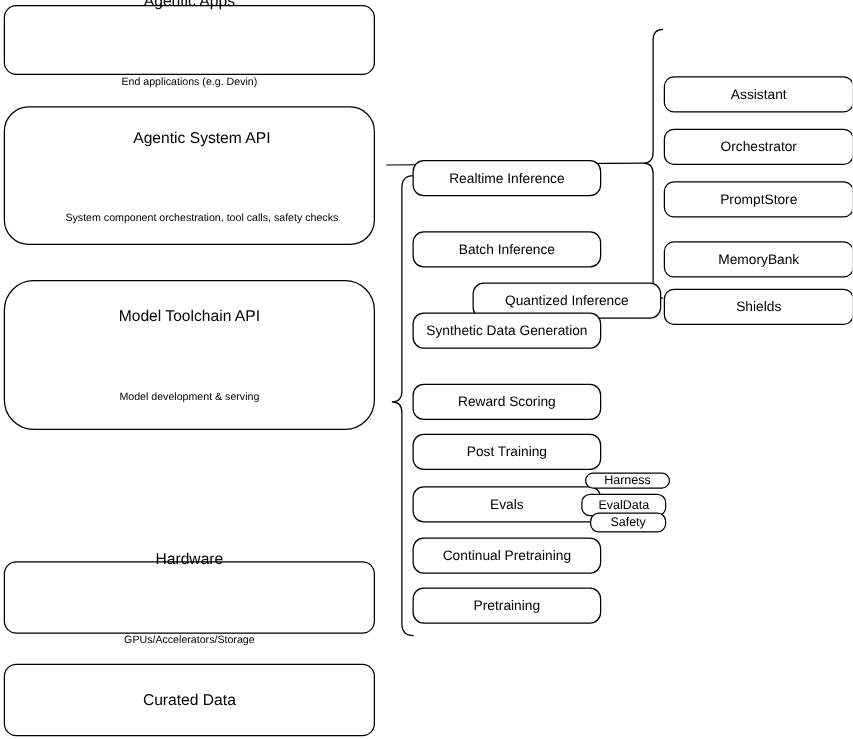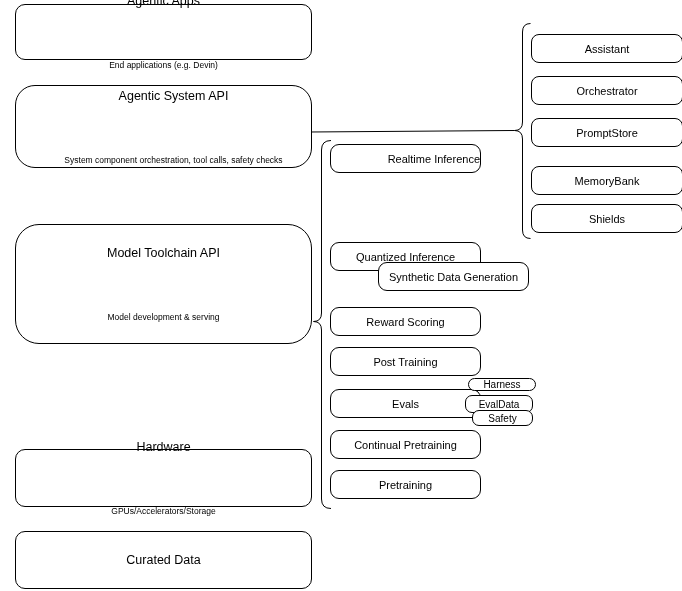--- a/index.html
+++ b/index.html
@@ -27,21 +27,21 @@
     box-sizing: border-box;
     border: 1px solid #000000;
     background: #ffffff;
     display: flex;
     flex-direction: column;
     align-items: center;
     justify-content: center;
     text-align: center;
   }
   
-  .lbox { left: 15px; width: 297px; gap: 48px; }
+  .lbox { left: 3px; width: 297px; gap: 48px; }
   .lbox .btitle {
     font-size: 12.5px;
     line-height: 16px;
     white-space: nowrap;
   }
   .lbox .bsub {
     font-size: 8.5px;
     line-height: 12px;
     margin-top: 2px;
     white-space: nowrap;
@@ -56,20 +56,21 @@
     white-space: nowrap;
   }
   
   .rbox {
     left: 531px;
     width: 152px;
     height: 29px;
     border-radius: 8px;
     font-size: 11px;
     white-space: nowrap;
+    margin-top: 27px;
   }
   
   .tag {
     position: absolute;
     box-sizing: border-box;
     border: 1px solid #000000;
     border-radius: 7px;
     background: #ffffff;
     font-size: 10px;
     line-height: 11px;
@@ -89,47 +90,50 @@
     <path d="M 309 132 L 514.5 130.5" fill="none" stroke="#000000" stroke-width="1"></path>
     <path d="M 530.5 23.5 Q 522.5 23.5 522.5 32 L 522.5 122 Q 522.5 130.5 514.5 130.5 Q 522.5 130.5 522.5 139 L 522.5 230 Q 522.5 238.5 530.5 238.5" fill="none" stroke="#000000" stroke-width="1"></path>
     <path d="M 331 140.5 Q 321.5 140.5 321.5 150 L 321.5 313 Q 321.5 321.5 313.5 321.5 Q 321.5 321.5 321.5 330 L 321.5 499 Q 321.5 508.5 331 508.5" fill="none" stroke="#000000" stroke-width="1"></path>
   </svg>
 
   <div class="box lbox" style="top:4px;height:56px;border-radius:10px;">
     <div class="btitle">Agentic Apps</div>
     <div class="bsub">End applications (e.g. Devin)</div>
   </div>
 
-  <div class="box lbox" style="top:85px;height:83px;border-radius:20px;padding-left:20px;">
+  <div class="box lbox" style="top:85px;height:111px;border-radius:20px;padding-left:20px;">
     <div class="btitle">Agentic System API</div>
     <div class="bsub">System component orchestration, tool calls, safety checks</div>
   </div>
 
   <div class="box lbox" style="top:224px;height:120px;border-radius:24px;">
     <div class="btitle">Model Toolchain API</div>
     <div class="bsub">Model development &amp; serving</div>
   </div>
 
 
   <div class="box lbox" style="top:449px;height:58px;border-radius:10px;">
     <div class="btitle">Hardware</div>
     <div class="bsub">GPUs/Accelerators/Storage</div>
   </div>
 
   <div class="box lbox" style="top:531px;height:58px;border-radius:10px;">
     <div class="btitle">Curated Data</div>
   </div>
 
-  <div class="box mbox" style="top:144px;align-items:flex-end;">
+  <div class="box mbox" style="top:128px;">
     <span>Realtime Inference</span>
   </div>
-  <div class="box mbox" style="top:242px;">
+  <div class="box mbox" style="top:185px;">
+    <span>Batch Inference</span>
+  </div>
+  <div class="box mbox" style="top:226px;margin-left:48px;">
     <span>Quantized Inference</span>
   </div>
-  <div class="box mbox" style="top:262px;margin-left:48px;">
+  <div class="box mbox" style="top:250px;">
     <span>Synthetic Data Generation</span>
   </div>
   <div class="box mbox" style="top:307px;">
     <span>Reward Scoring</span>
   </div>
   <div class="box mbox" style="top:347px;">
     <span>Post Training</span>
   </div>
   <div class="box mbox" style="top:389px;">
     <span>Evals</span>

